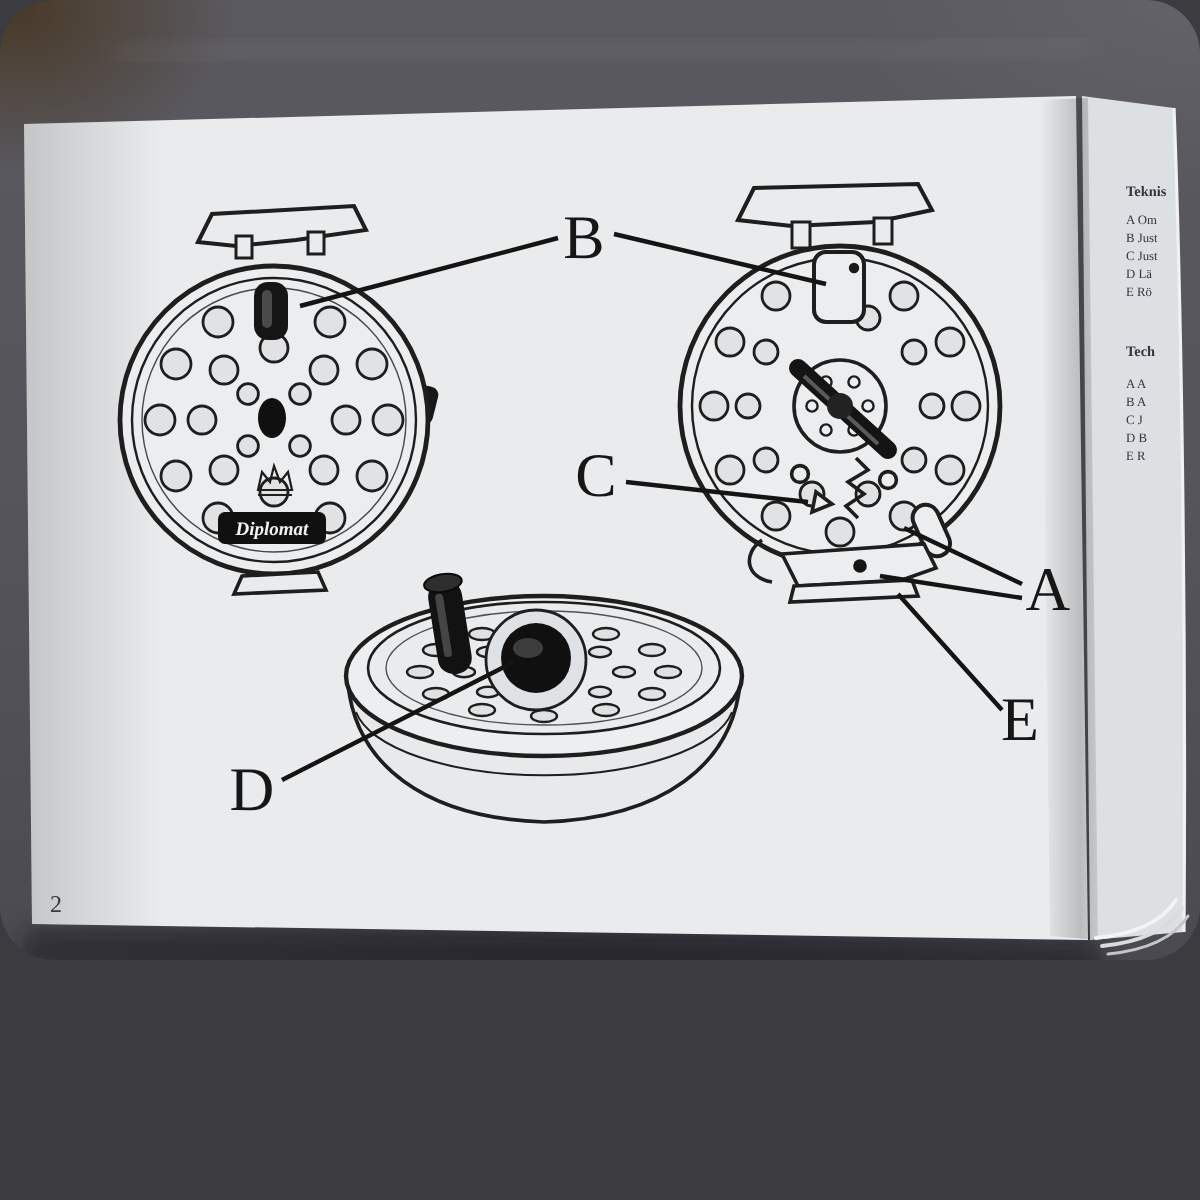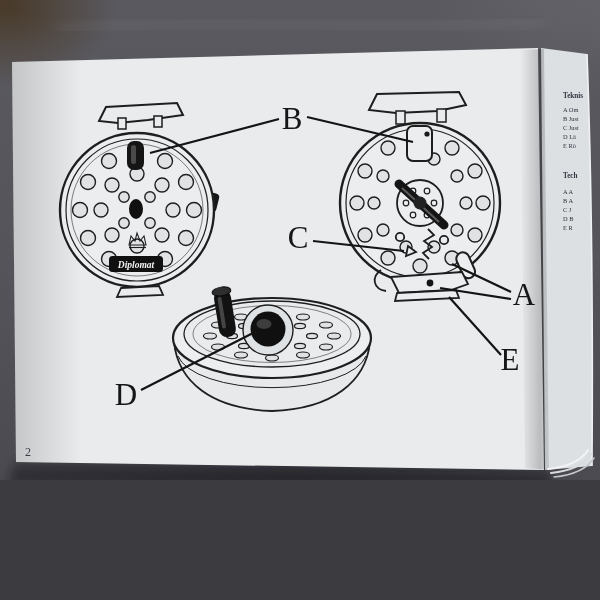--- a/index.html
+++ b/index.html
@@ -4,20 +4,21 @@
 <style>
   html,body{margin:0;padding:0;background:#3c3b40;}
   .scene{
     position:relative;width:600px;height:480px;overflow:hidden;
     background-color:#55545a;
     background-image:
       radial-gradient(ellipse 150px 110px at 8px 6px,  rgba(72,56,38,0.95), rgba(72,56,38,0) 72%),
       radial-gradient(ellipse 420px 210px at 50% 108%, rgba(18,18,22,0.40), rgba(18,18,22,0) 70%),
       radial-gradient(ellipse 260px 140px at 100% 0%,  rgba(142,140,148,0.18), rgba(142,140,148,0) 70%),
       linear-gradient(180deg,#5a595f 0%,#55545a 55%,#4b4a51 100%);
+    border-radius: 27px;
   }
   svg{display:block}
   text{user-select:none}
   .callout{font-family:"Liberation Serif","DejaVu Serif",serif;font-size:31px;fill:#161616}
   .pagenum{font-family:"Liberation Serif","DejaVu Serif",serif;font-size:12px;fill:#3a3a42}
   .sidetext{font-family:"Liberation Serif","DejaVu Serif",serif;fill:#343440}
   .sidehead{font-weight:bold}
   .logo{font-family:"Liberation Serif","DejaVu Serif",serif;font-style:italic;font-weight:bold;font-size:9.5px;fill:#f2f2f2}
 </style>
 </head>

